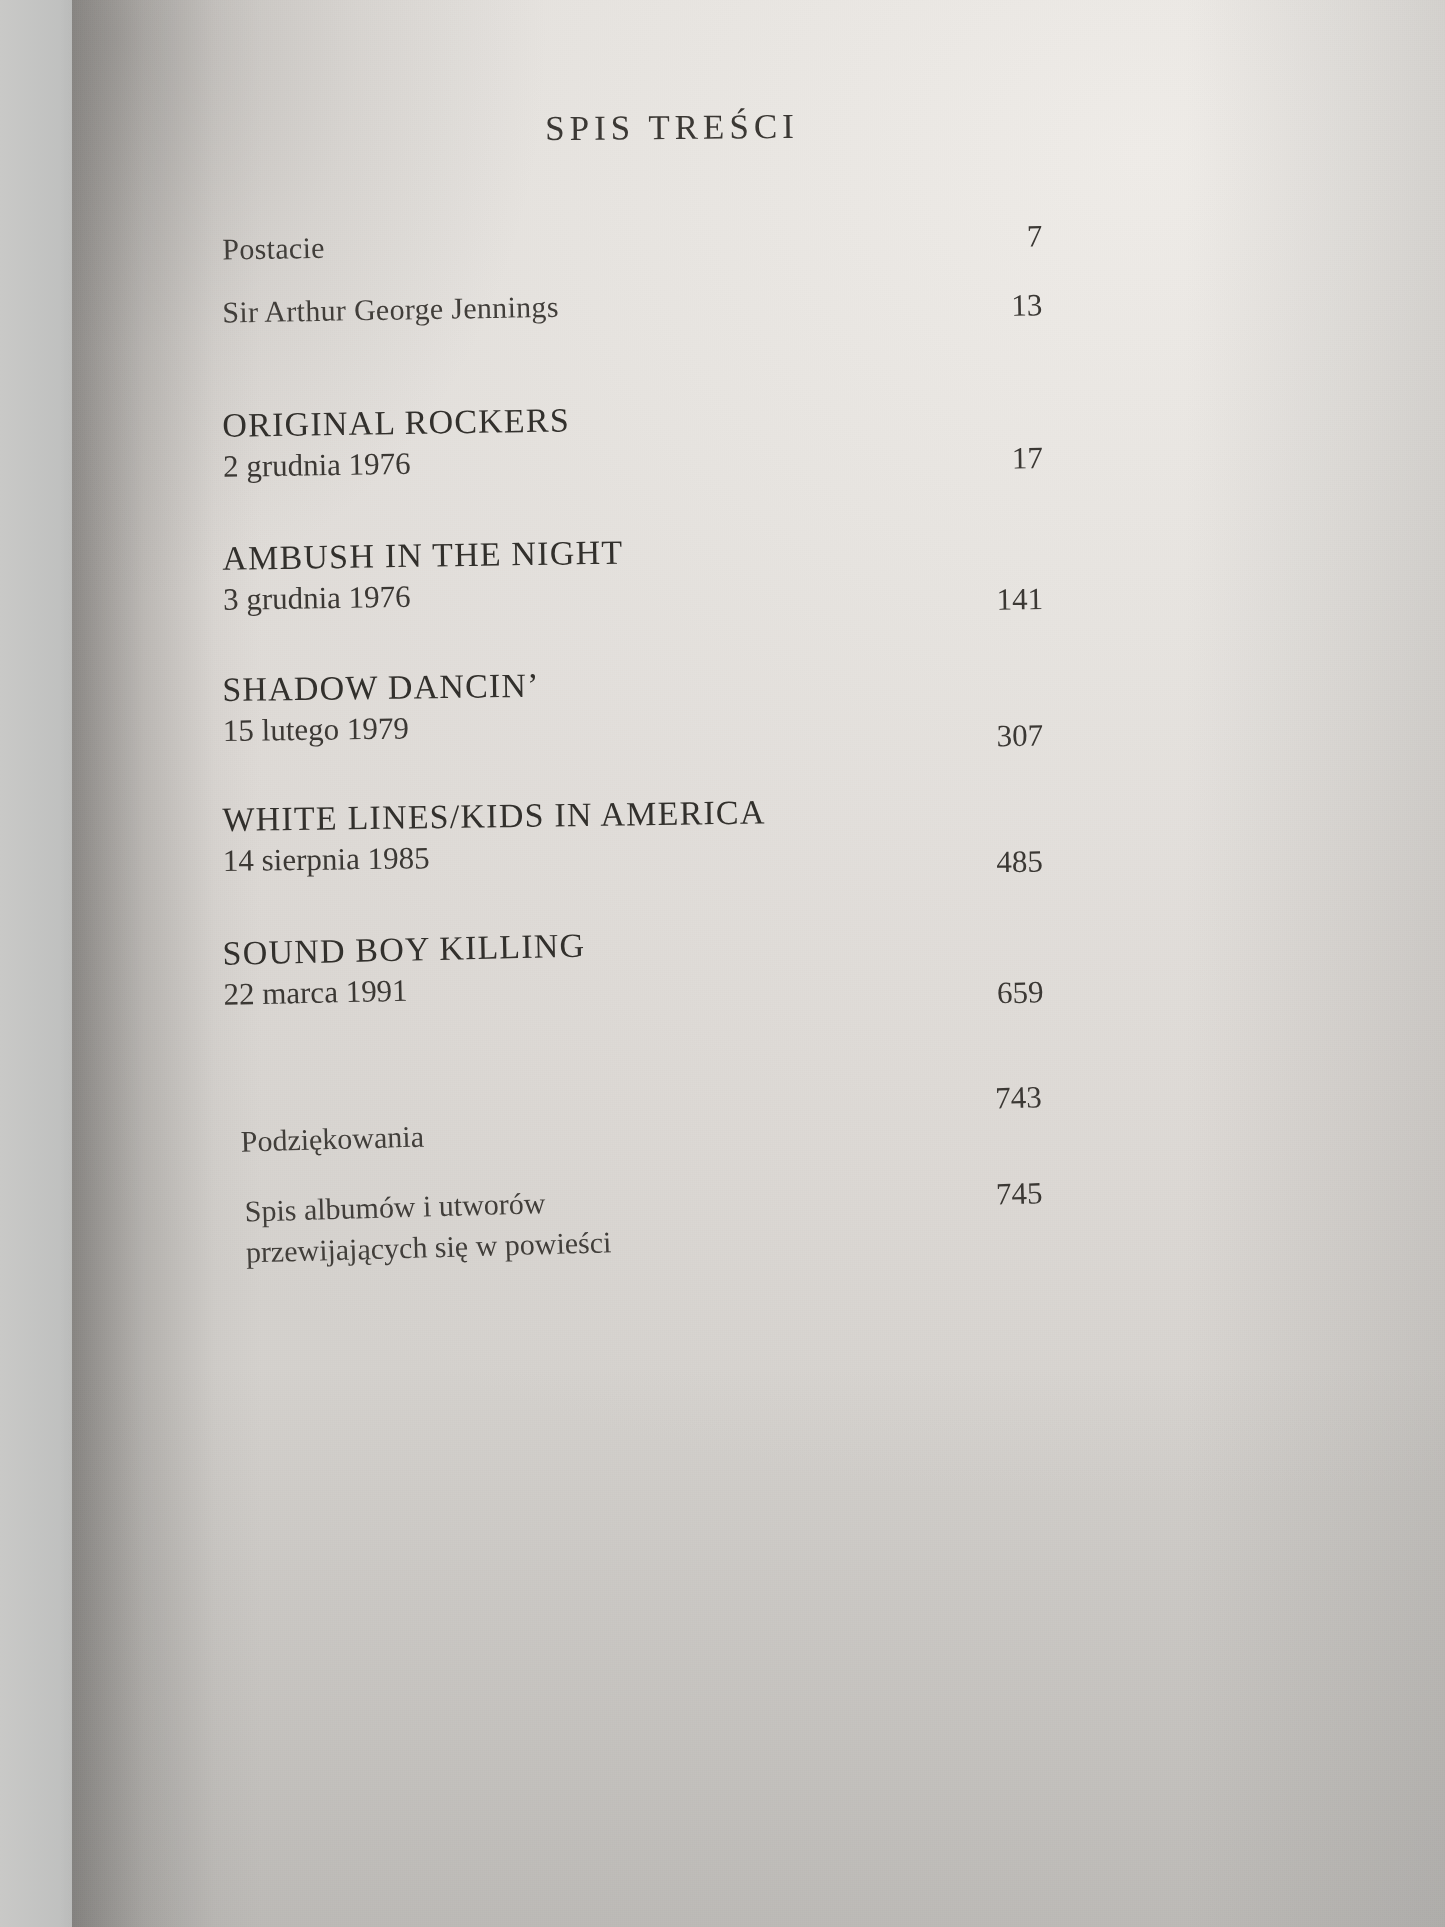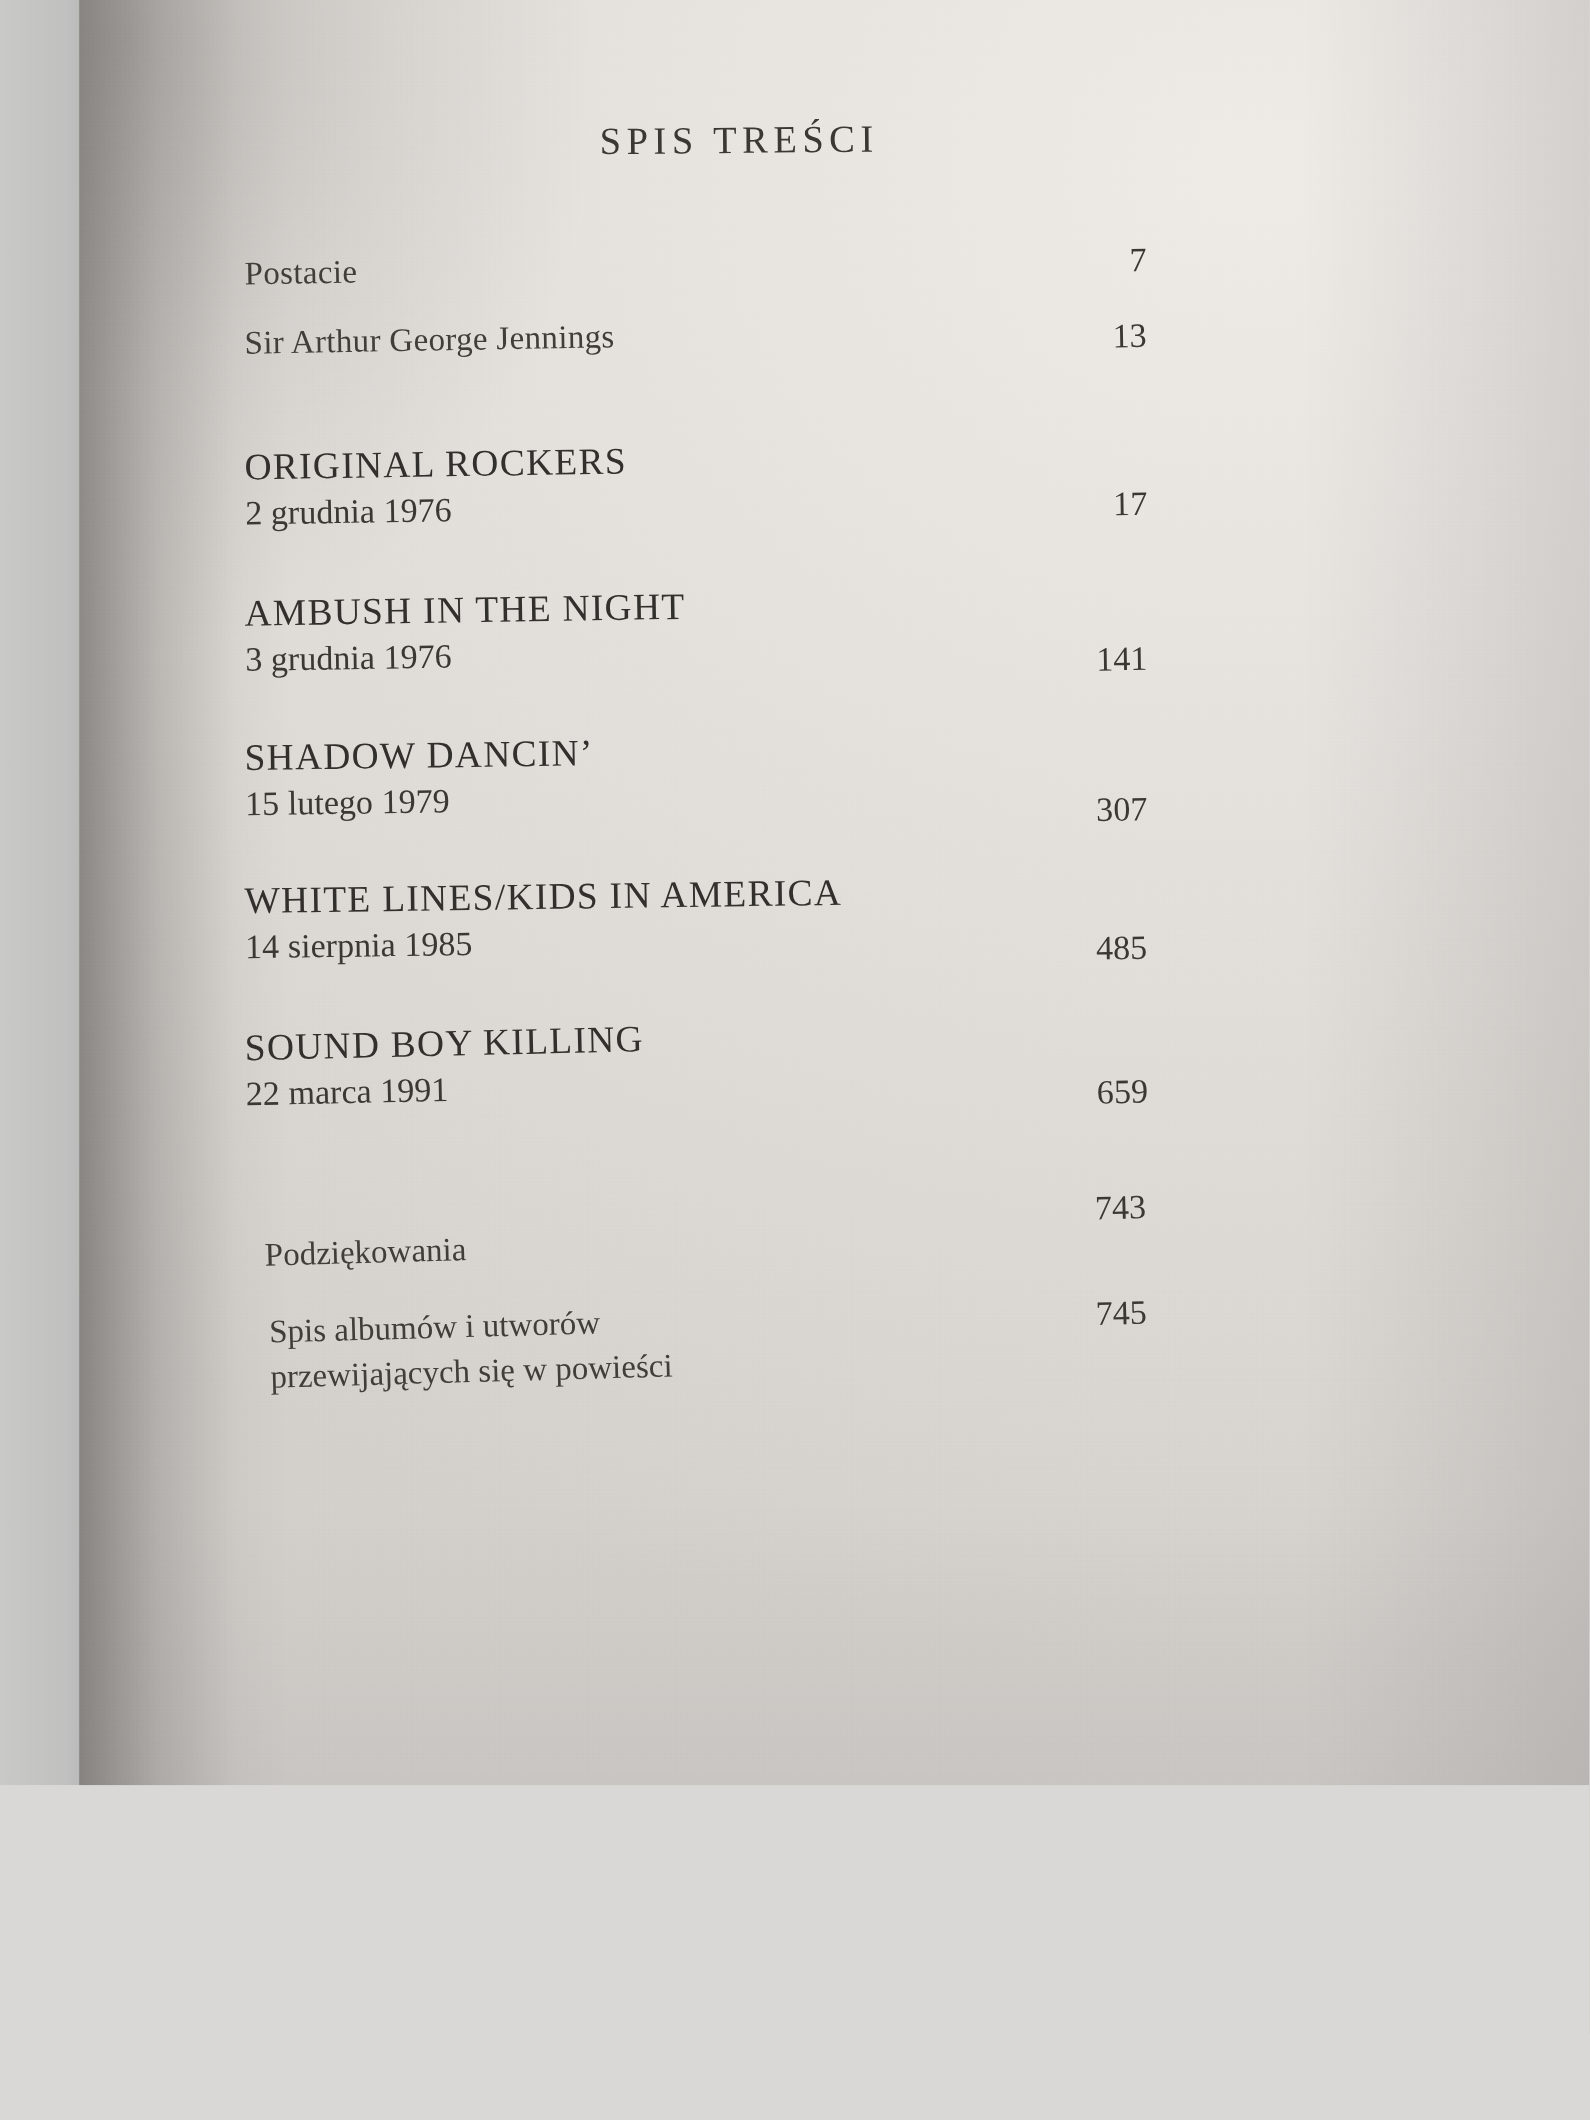--- a/index.html
+++ b/index.html
@@ -3,21 +3,21 @@
 <meta charset="utf-8">
 <style>
   html, body {
     margin: 0;
     padding: 0;
     background: #d9d8d6;
   }
   .photo {
     position: relative;
     width: 1445px;
-    height: 1623px;
+    height: 1927px;
     overflow: hidden;
     background: #cfcecb;
     font-family: "Liberation Serif", serif;
   }
 
   
   .backdrop-left {
     position: absolute;
     left: 0; top: 0;
     width: 120px; height: 100%;

